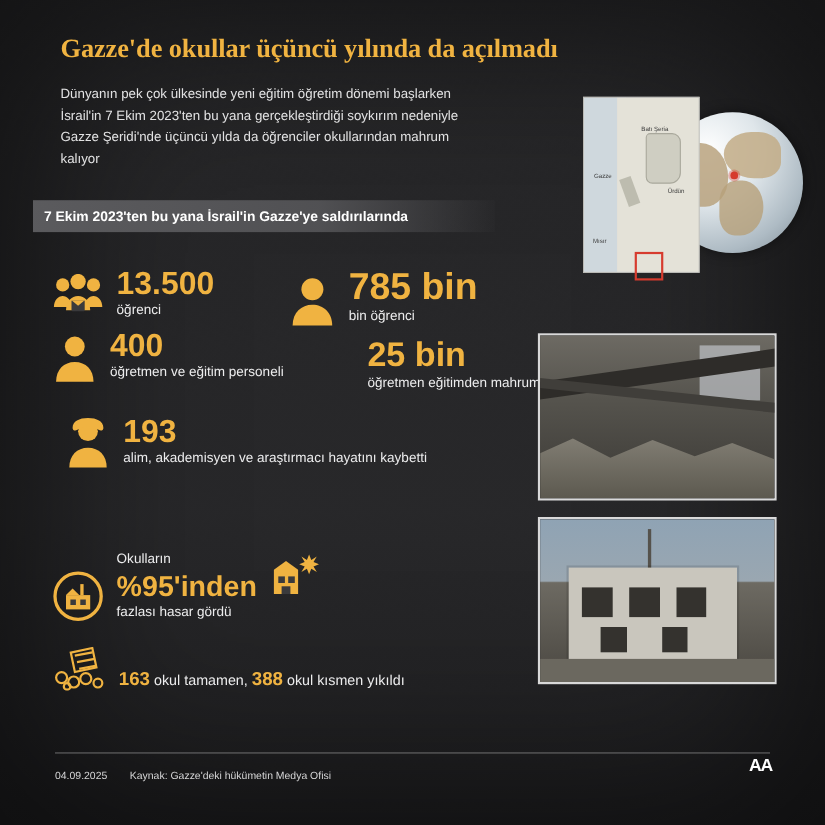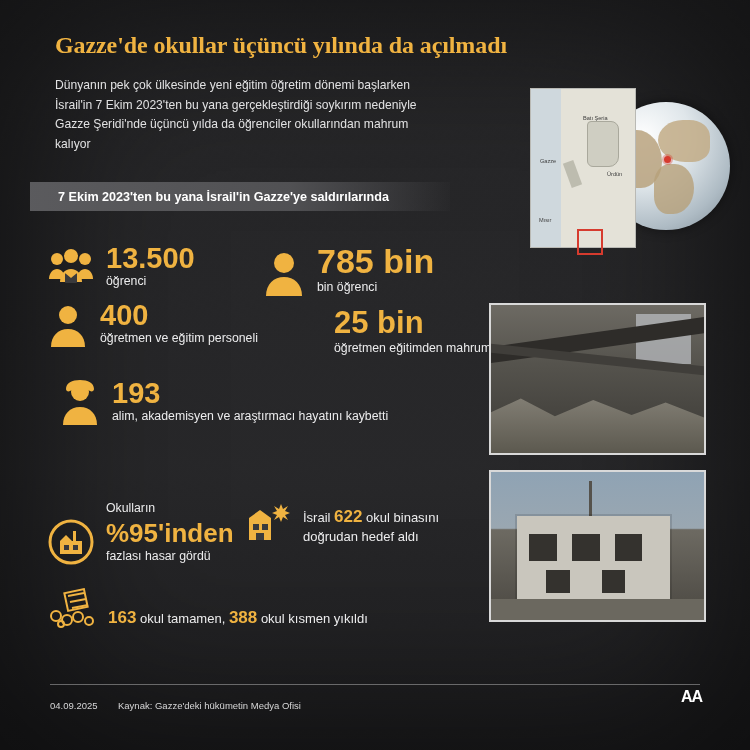--- a/index.html
+++ b/index.html
@@ -44,21 +44,21 @@
     font-size:12.1px;line-height:19.5px;color:#e2e2e3;
   }
 
   
   .band{
     position:absolute;left:30px;top:182px;width:420px;height:29px;
     background:linear-gradient(90deg, rgba(96,96,99,0.92) 0%, rgba(88,88,91,0.85) 62%, rgba(80,80,83,0.05) 100%);
     display:flex;align-items:center;
   }
   .band span{
-    padding-left:28px;font-size:12.6px;font-weight:bold;color:#ffffff;
+    padding-left:10px;font-size:12.6px;font-weight:bold;color:#ffffff;
   }
 
   
   .mapwrap{position:absolute;left:530px;top:88px;width:175px;height:158px;}
   .mapcard{
     position:absolute;left:0;top:0;width:104px;height:158px;
     background:#dfdfdb;border:1px solid #b9b9b4;
   }
   .mapcard .sea{position:absolute;left:0;top:0;width:38px;height:158px;background:#cfd8dd;}
   .mapcard .land{position:absolute;left:30px;top:0;width:74px;height:158px;background:#e4e2d8;}
@@ -268,25 +268,20 @@
 <div class="stat s7 layer">
   <div class="ic">
     <svg width="48" height="46" viewBox="0 0 48 46" fill="#f0b341">
       <path d="M38 4l2 5 5-3-3 5 5 2-5 2 3 5-5-3-2 5-2-5-5 3 3-5-5-2 5-2-3-5 5 3z"></path>
       <path d="M6 18l11-8 11 8v22H6z"></path>
       <rect x="10" y="24" width="6" height="6" fill="#3a3a3c"></rect>
       <rect x="19" y="24" width="6" height="6" fill="#3a3a3c"></rect>
       <rect x="13" y="33" width="8" height="7" fill="#3a3a3c"></rect>
     </svg>
   </div>
-  <div class="cap mix" style="max-width:170px;">
-    <span>İsrail</span>
-    <span class="inline-amt">622</span>
-    <span>okul binasını doğrudan hedef aldı</span>
-  </div>
 </div>
 
 <div class="stat s8 layer">
   <div class="ic">
     <svg width="48" height="40" viewBox="0 0 48 40" fill="none" stroke="#f0b341" stroke-width="2">
       <rect x="18" y="3" width="20" height="18" transform="rotate(-12 28 12)"></rect>
       <path d="M20 8l16-3M22 14l16-3M24 20l16-3"></path>
       <circle cx="8" cy="28" r="5"></circle>
         <circle cx="19" cy="32" r="5"></circle>
         <circle cx="30" cy="29" r="5"></circle>

